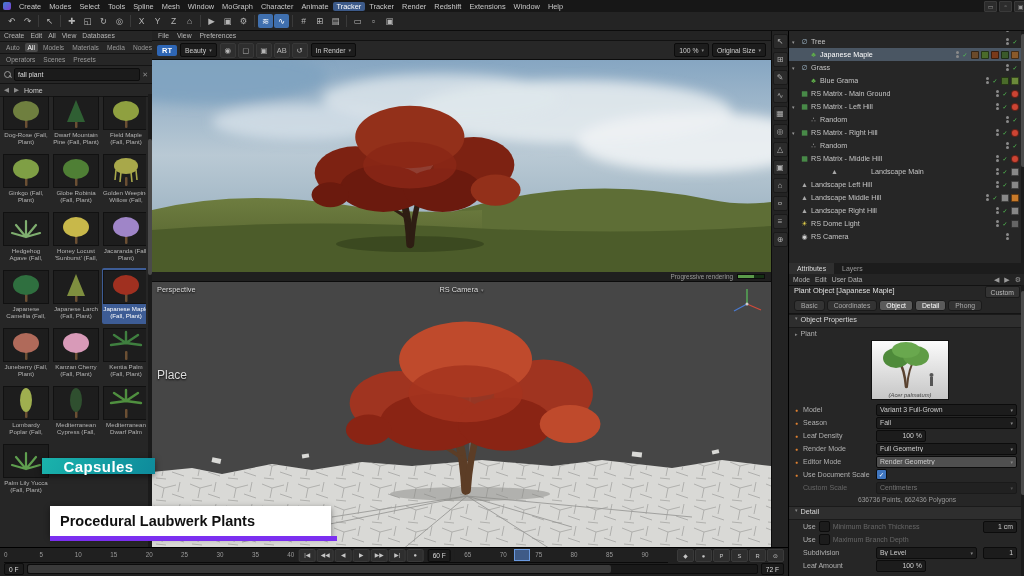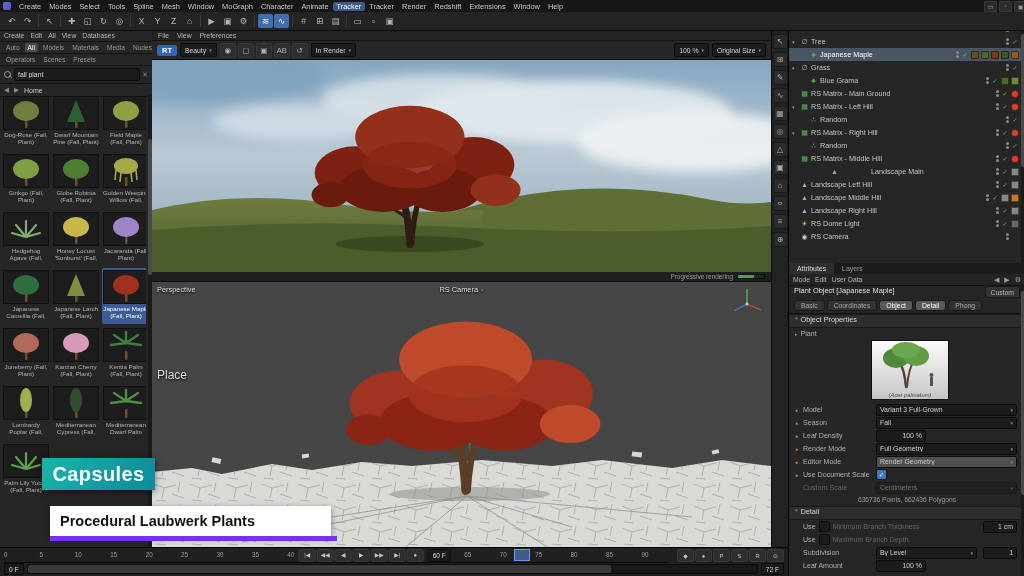--- a/index.html
+++ b/index.html
@@ -133,22 +133,22 @@
   .playhead{position:absolute;top:0;width:16px;height:12px;background:rgba(90,140,220,.55);border:1px solid #6a9ae0;box-sizing:border-box}
   #tl-transport{position:absolute;left:50%;transform:translateX(-62%);top:0;display:flex;gap:1px;align-items:center;background:#202020;padding:0 4px;height:14px;z-index:2}
   .tpb{min-width:13px;height:11px;background:#2e2e2e;border:1px solid #3a3a3a;border-radius:2px;display:flex;align-items:center;justify-content:center;font-size:5.8px;color:#c5c5c5;padding:0 1px}
   .tl-frame{height:11px;background:#1c1c1c;border:1px solid #0c0c0c;color:#ddd;font-size:6.6px;display:flex;align-items:center;padding:0 4px;margin-left:3px;border-radius:2px}
   #tl-right-icons{position:absolute;right:4px;top:1px;display:flex;gap:1px;z-index:2;background:#202020;height:13px;align-items:center}
   #tl-range{position:absolute;left:4px;right:4px;top:15px;height:12px;display:flex;align-items:center;gap:3px}
   .tl-field{height:10px;background:#1c1c1c;border:1px solid #0c0c0c;border-radius:2px;font-size:6.6px;color:#ddd;display:flex;align-items:center;padding:0 4px;flex:none}
   #range-slider{flex:1;height:8px;background:#191919;border:1px solid #0c0c0c;border-radius:2px;position:relative}
   #range-handle{position:absolute;left:0;top:0;bottom:0;width:80%;background:#3a3a3a;border-radius:2px}
   
-  #badge-capsules{position:absolute;left:42px;top:458px;width:113px;height:32px;background:linear-gradient(120deg,#1ab3ac,#0e8a9b);
-    color:#fff;font-weight:bold;font-size:20px;display:flex;align-items:center;justify-content:center;letter-spacing:.4px;
+  #badge-capsules{position:absolute;left:42px;top:458px;width:113px;height:16px;background:linear-gradient(120deg,#1ab3ac,#0e8a9b);
+    color:#fff;font-weight:bold;font-size:15px;display:flex;align-items:center;justify-content:center;letter-spacing:.4px;
     box-shadow:0 2px 6px rgba(0,0,0,.5);z-index:50}
   #badge-title{position:absolute;left:50px;top:506px;width:281px;height:30px;background:#fff;color:#111;font-weight:bold;font-size:14.5px;
     display:flex;align-items:center;padding-left:10px;box-sizing:border-box;box-shadow:0 2px 6px rgba(0,0,0,.45);z-index:50}
   #badge-underline{position:absolute;left:50px;top:536px;width:287px;height:5px;background:#7b2ff0;z-index:50}
 </style>
 </head>
 <body>
 
 <div id="app">
 

